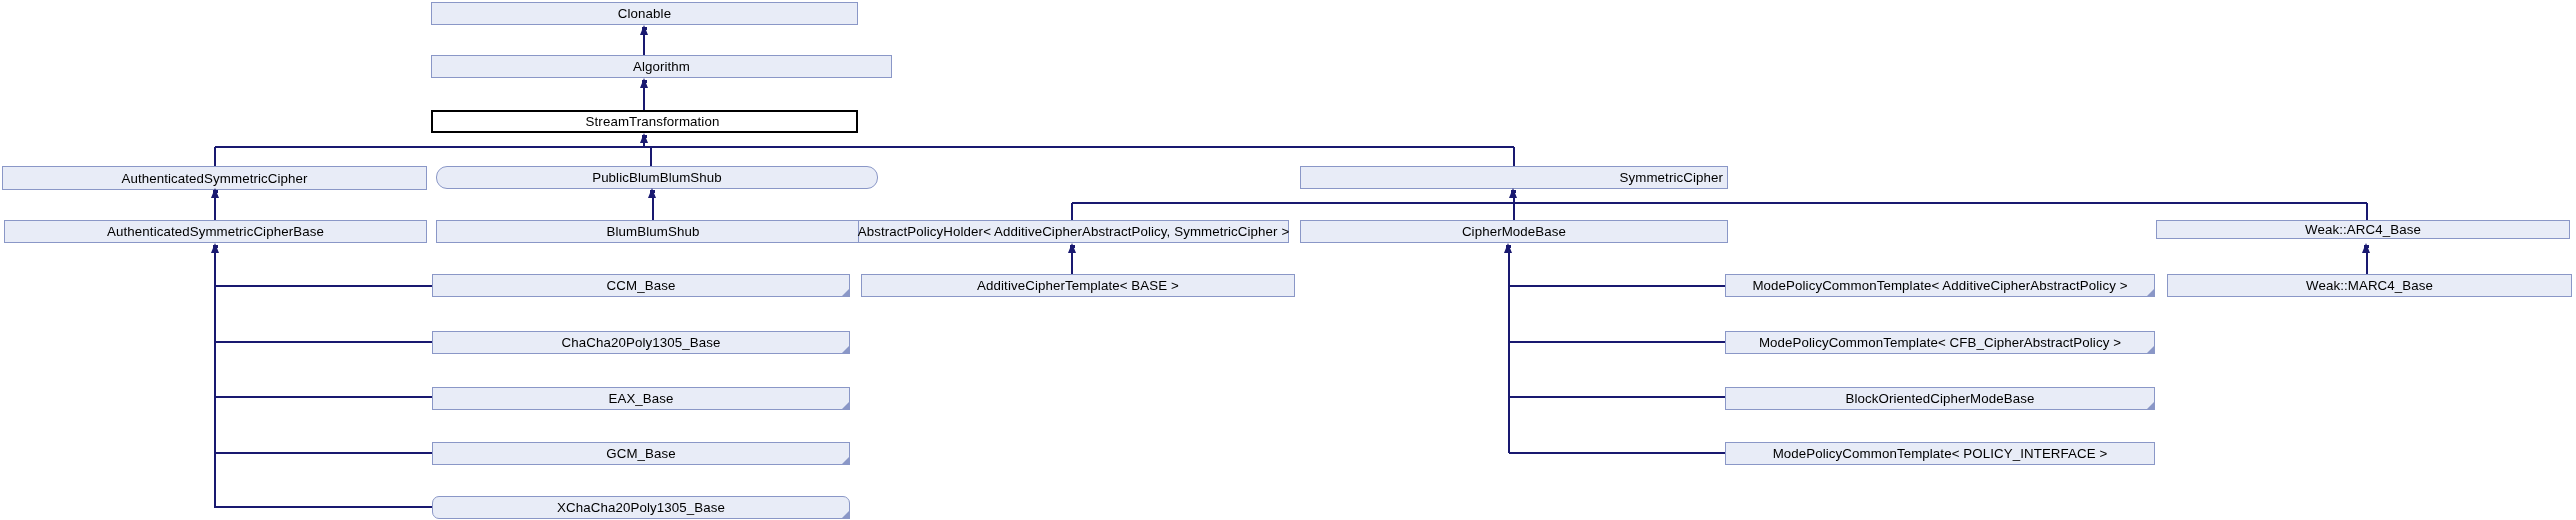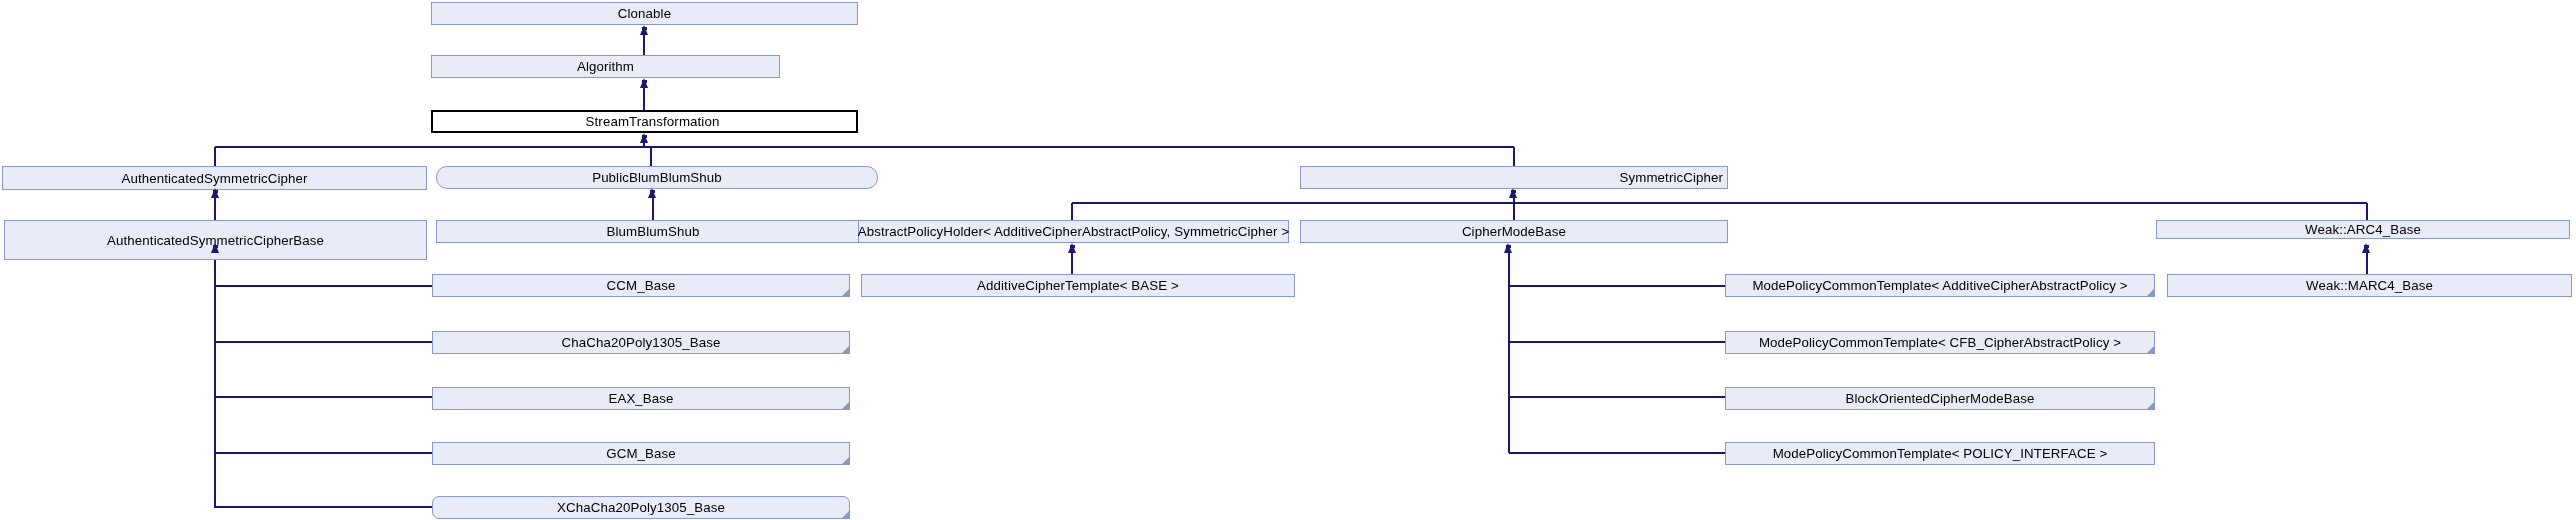--- a/index.html
+++ b/index.html
@@ -101,36 +101,36 @@
     <div class="arrowhead" style="left: 211px; top: 188px; border-bottom-color: rgb(25, 25, 112);"></div>
     <div class="arrowhead" style="left: 648px; top: 188px; border-bottom-color: rgb(25, 25, 112);"></div>
     <div class="arrowhead" style="left: 1509px; top: 188px; border-bottom-color: rgb(25, 25, 112);"></div>
     <div class="arrowhead" style="left: 211px; top: 243px; border-bottom-color: rgb(25, 25, 112);"></div>
     <div class="arrowhead" style="left: 1068px; top: 243px; border-bottom-color: rgb(25, 25, 112);"></div>
     <div class="arrowhead" style="left: 1504px; top: 243px; border-bottom-color: rgb(25, 25, 112);"></div>
     <div class="arrowhead" style="left: 2362px; top: 243px; border-bottom-color: rgb(25, 25, 112);"></div>
     <div class="node" style="left: 431px; top: 2px; width: 427px; height: 23px; background: rgb(232, 236, 247); border-color: rgb(138, 151, 199);">
       <span class="lbl">Clonable</span>
     </div>
-    <div class="node" style="left: 431px; top: 55px; width: 349px; height: 23px; background: rgb(232, 236, 247); border-color: rgb(138, 151, 199);">
+    <div class="node" style="left: 431px; top: 55px; width: 461px; height: 23px; background: rgb(232, 236, 247); border-color: rgb(138, 151, 199);">
       <span class="lbl">Algorithm</span>
     </div>
     <div class="node current" style="left: 431px; top: 110px; width: 427px; height: 23px; background: rgb(255, 255, 255); border-color: rgb(0, 0, 0);">
       <span class="lbl">StreamTransformation</span>
     </div>
     <div class="node" style="left: 2px; top: 166px; width: 425px; height: 24px; background: rgb(232, 236, 247); border-color: rgb(138, 151, 199);">
       <span class="lbl">AuthenticatedSymmetricCipher</span>
     </div>
     <div class="node" style="left: 436px; top: 166px; width: 442px; height: 23px; background: rgb(232, 236, 247); border-color: rgb(138, 151, 199); border-radius: 11px;">
       <span class="lbl">PublicBlumBlumShub</span>
     </div>
     <div class="node" style="left: 1300px; top: 166px; width: 428px; height: 23px; background: rgb(232, 236, 247); border-color: rgb(138, 151, 199); justify-content: flex-end;">
       <span class="lbl">SymmetricCipher</span>
     </div>
-    <div class="node" style="left: 4px; top: 220px; width: 423px; height: 40px; background: rgb(232, 236, 247); border-color: rgb(138, 151, 199);">
+    <div class="node" style="left: 4px; top: 220px; width: 423px; height: 23px; background: rgb(232, 236, 247); border-color: rgb(138, 151, 199);">
       <span class="lbl">AuthenticatedSymmetricCipherBase</span>
     </div>
     <div class="node" style="left: 436px; top: 220px; width: 434px; height: 23px; background: rgb(232, 236, 247); border-color: rgb(138, 151, 199);">
       <span class="lbl">BlumBlumShub</span>
     </div>
     <div class="node" style="left: 858px; top: 220px; width: 431px; height: 23px; background: rgb(232, 236, 247); border-color: rgb(138, 151, 199);">
       <span class="lbl">AbstractPolicyHolder&lt; AdditiveCipherAbstractPolicy, SymmetricCipher &gt;</span>
     </div>
     <div class="node" style="left: 1300px; top: 220px; width: 428px; height: 23px; background: rgb(232, 236, 247); border-color: rgb(138, 151, 199);">
       <span class="lbl">CipherModeBase</span>

